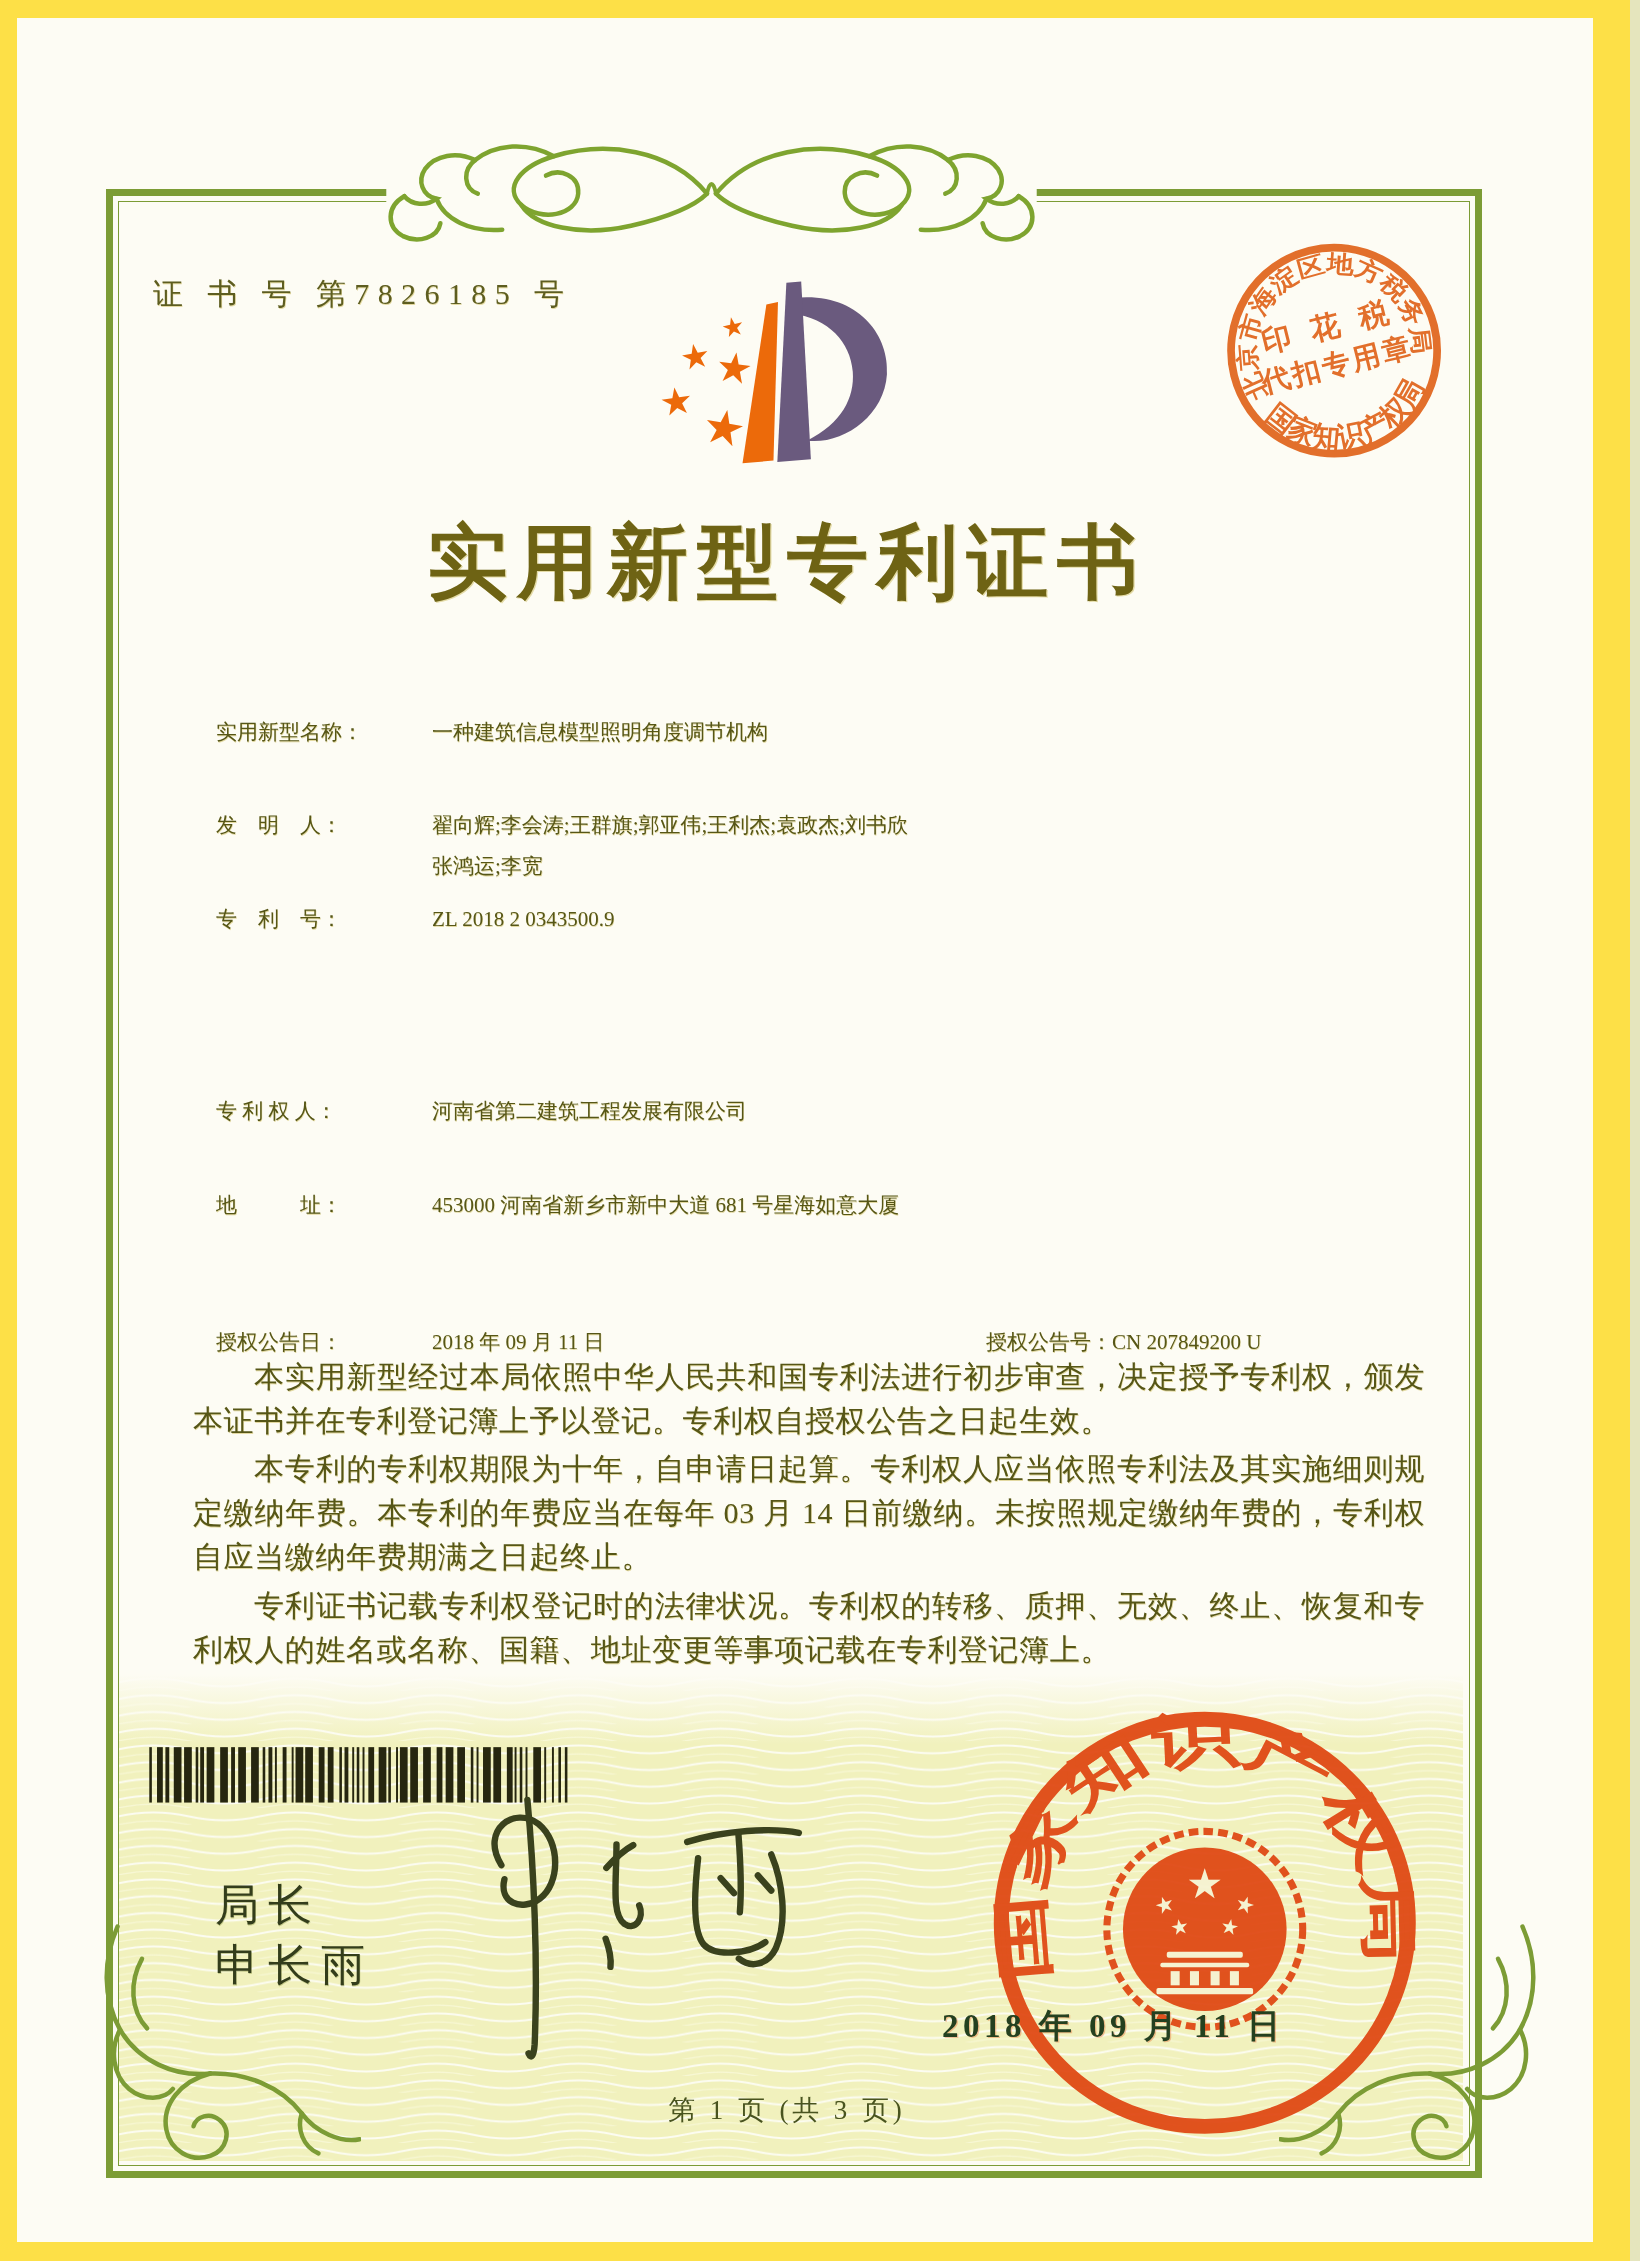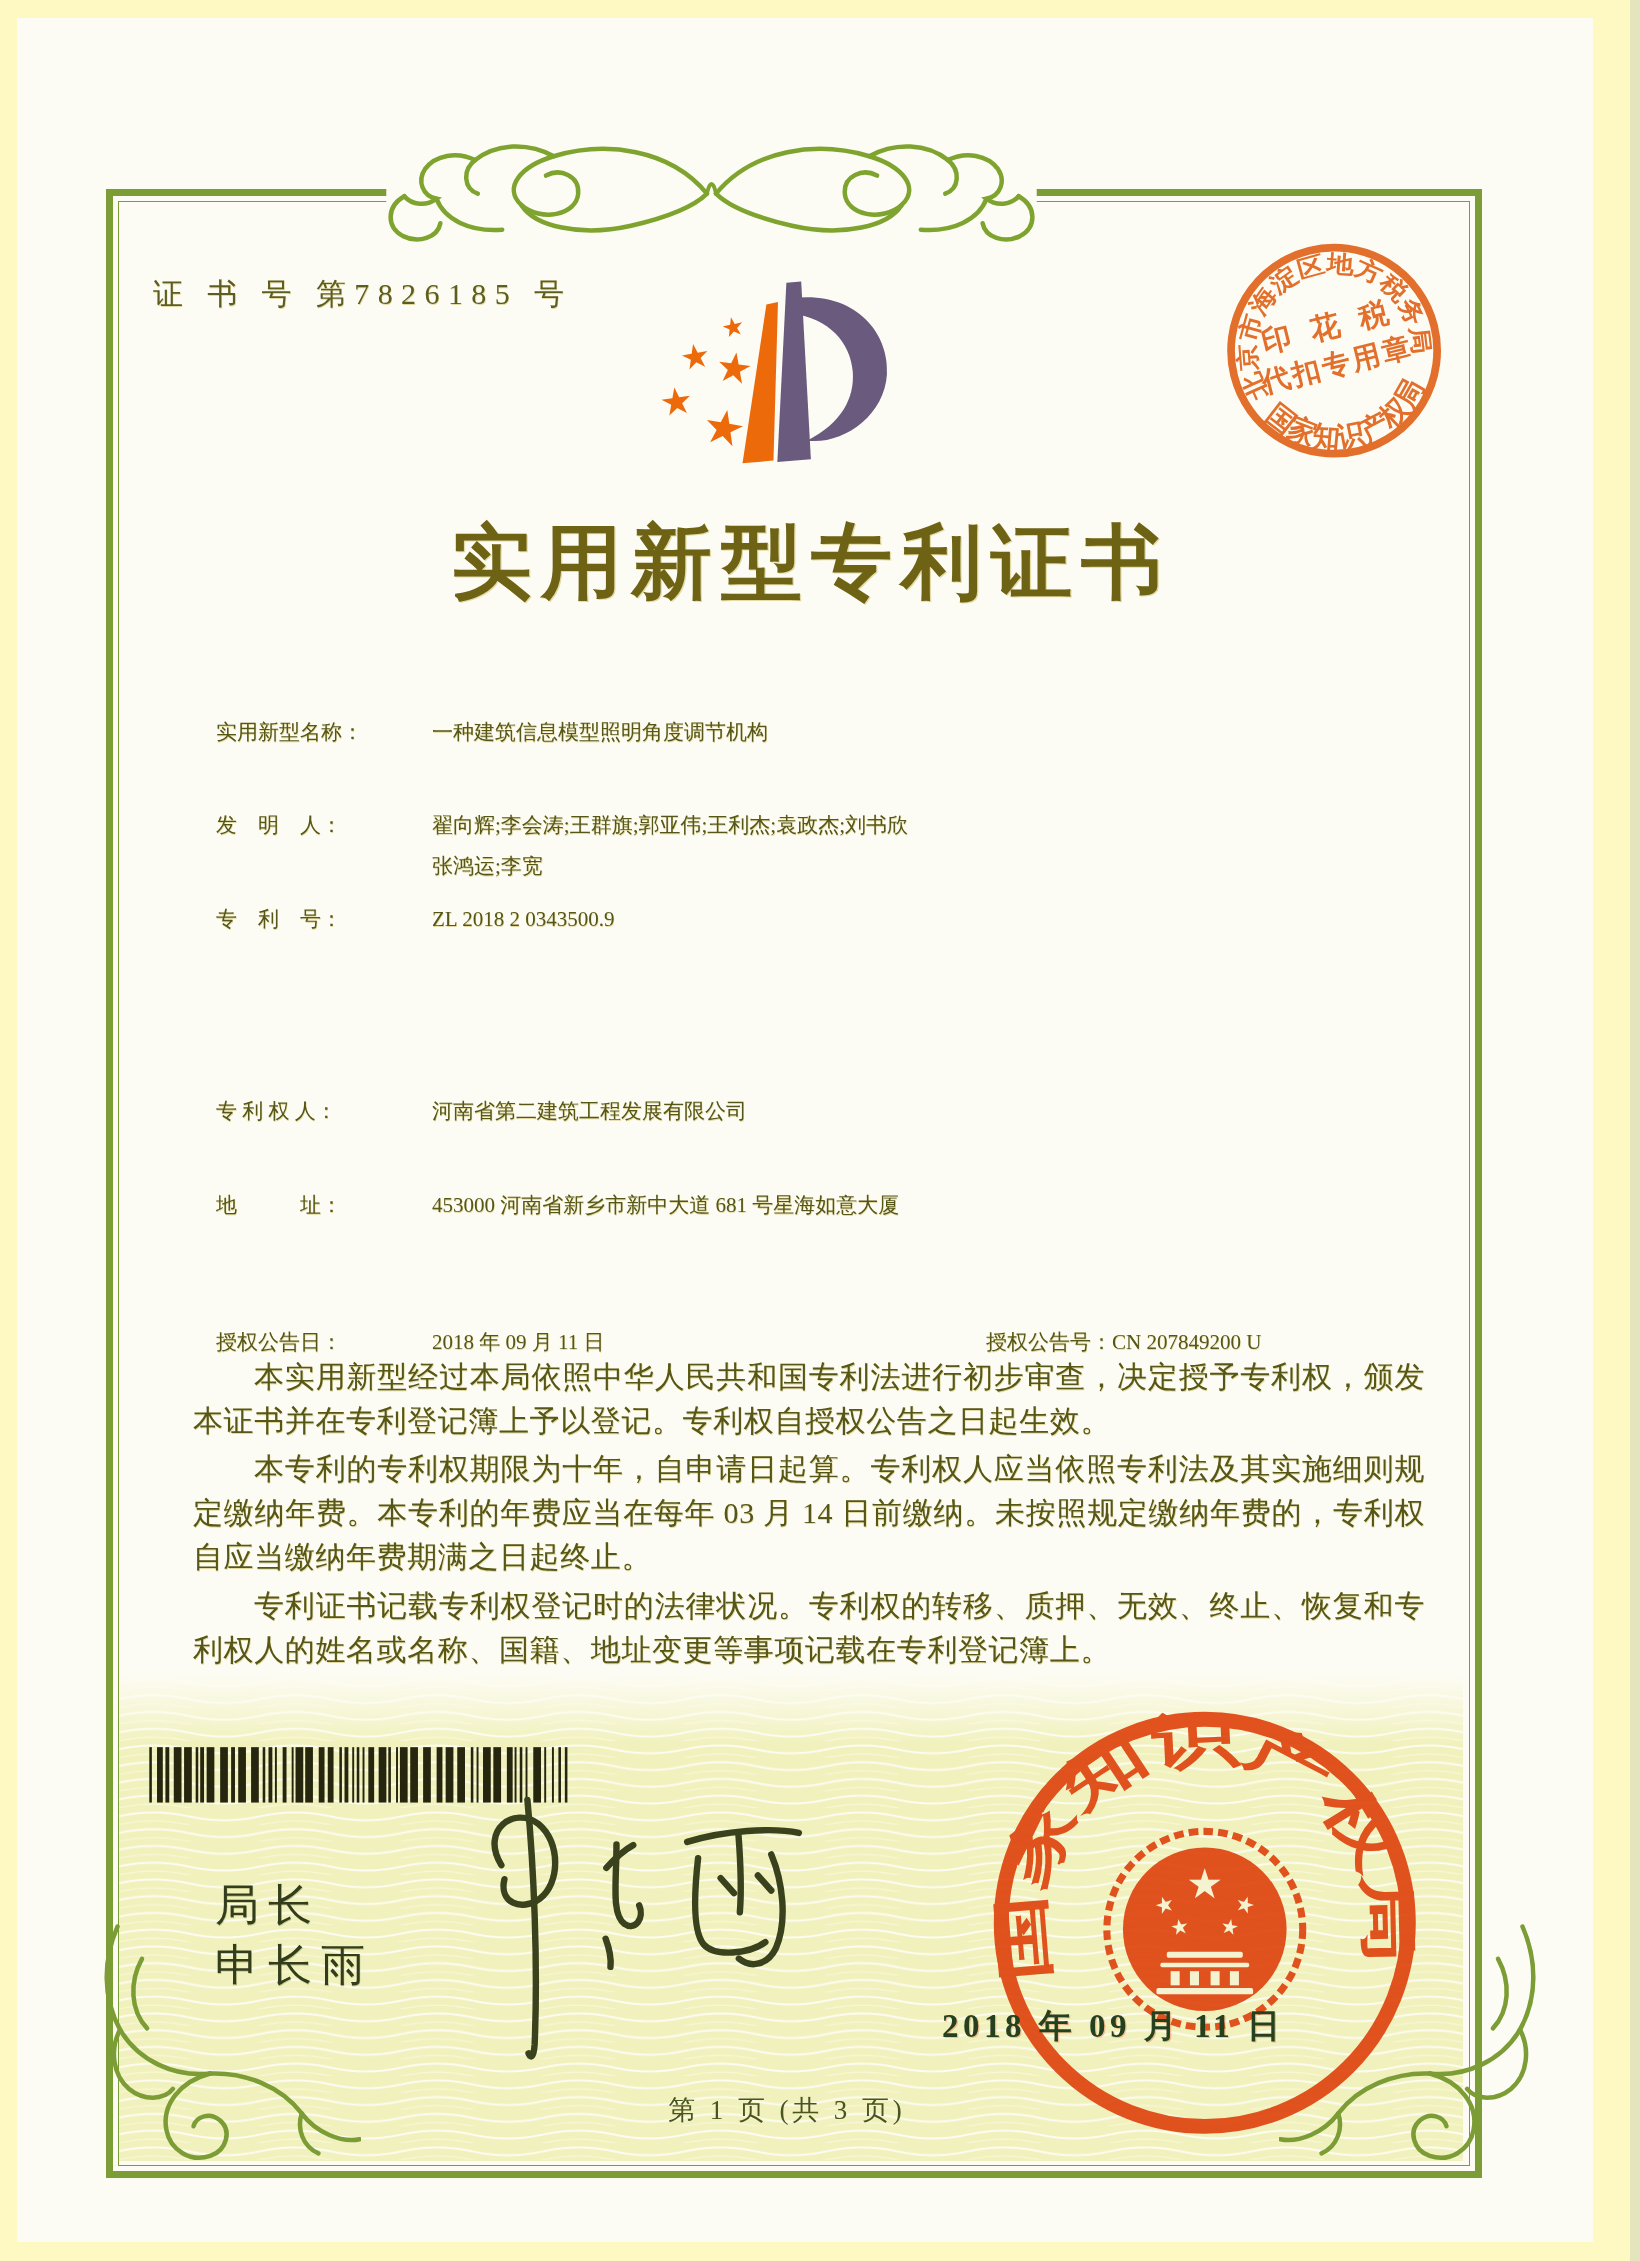--- a/index.html
+++ b/index.html
@@ -1,29 +1,29 @@
 <!DOCTYPE html>
 <html style="font-size:10.3px"><head>
 <meta charset="utf-8">
 <style>
   html,body{margin:0;padding:0;background:#454d24;}
-  .canvas{position:relative;width:1641px;height:2261px;background:#fef9c3;overflow:hidden;
+  .canvas{position:relative;width:1641px;height:2261px;background:#fde047;overflow:hidden;
           font-family:"Liberation Serif","DejaVu Serif",serif;}
   .paper{position:absolute;left:17px;top:18px;width:1576px;height:2224px;background:#fdfcf4;z-index:1;}
   .edge-strip{position:absolute;right:0;top:0;bottom:0;width:11px;background:#e5e5bd;z-index:0;}
   .frame{position:absolute;left:106px;top:189px;width:1362px;height:1975px;border:7px solid #7c9c35;z-index:3;}
   .frame-inner{position:absolute;left:5.2px;top:5.2px;right:5.2px;bottom:5.2px;border:1.9px solid #7c9c35;}
   .band{position:absolute;left:118px;top:1674px;width:1345px;height:487px;z-index:2;}
   .band-fade{position:absolute;left:0;top:0;width:100%;height:71px;
              background:linear-gradient(#fdfcf4,rgba(253,252,244,0));}
   .ink{color:#565617;text-shadow:0.6px 0.6px 0 rgba(196,176,60,.45);}
   .cert-no{position:absolute;left:153px;top:274px;font-size:30px;letter-spacing:8.4px;z-index:5;color:#5d5d20;}
   .title{position:absolute;left:106px;top:509px;width:1362px;text-align:center;font-size:81px;
          font-weight:700;letter-spacing:9px;color:#6e6314;z-index:5;
-         text-shadow:1.3px 1.3px 0 rgba(190,170,50,.4);padding-left:24px;}
+         text-shadow:1.3px 1.3px 0 rgba(190,170,50,.4);}
   .field{position:absolute;left:216px;width:1211px;font-size:21px;line-height:41px;z-index:5;}
   .flabel{display:inline-block;min-width:216px;}
   .fvalue{display:inline;}
   .inv-row{display:flex;}
   .inv-val div{line-height:41px;}
   .grant-right{position:absolute;left:770px;top:0;}
   .para{position:absolute;left:193px;width:1232px;font-size:30px;line-height:44px;
         text-align:justify;text-indent:61px;z-index:5;letter-spacing:0.6px;}
   .director{position:absolute;left:215px;font-size:44px;letter-spacing:9px;color:#333d1b;z-index:6;
             text-shadow:0.6px 0.6px 0 rgba(150,160,80,.5);}

